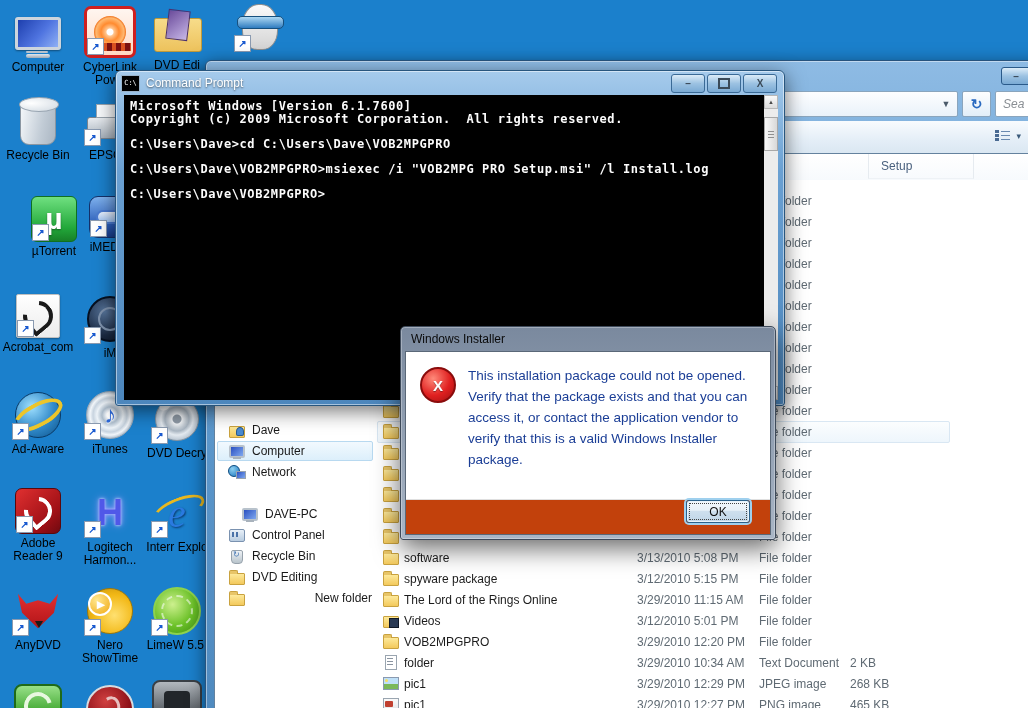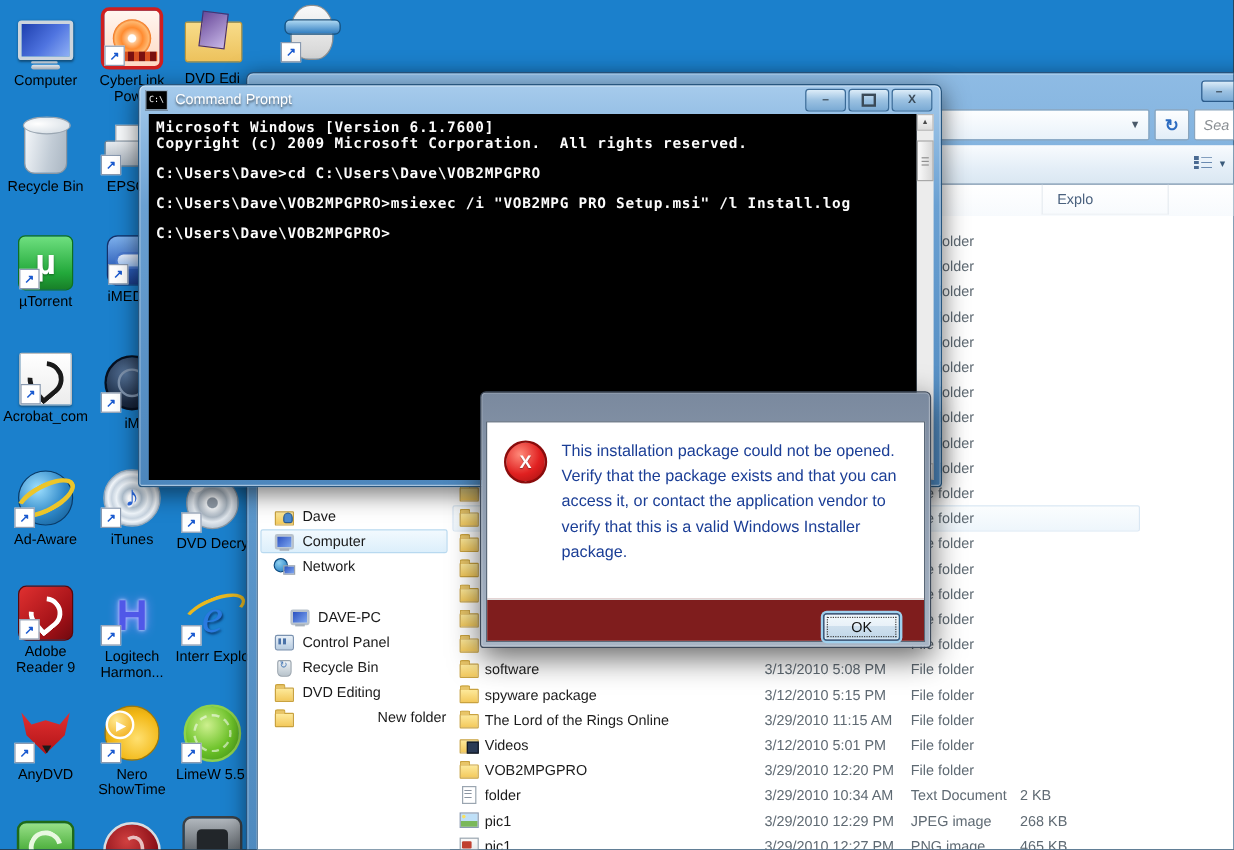--- a/index.html
+++ b/index.html
@@ -221,22 +221,22 @@
       box-shadow:0 8px 26px rgba(0,0,0,.6), inset 0 0 0 1px rgba(255,255,255,.3);}
   .dlg-title{position:absolute;left:0;top:0;right:0;height:24px;display:flex;align-items:center;padding:0 10px;
       font-size:12px;color:#0a0a0a;}
   .dlg-inner{position:absolute;left:4px;right:4px;top:24px;bottom:4px;background:#fff;border:1px solid #5a6878;}
   .dlg-content{display:flex;padding:13px 12px 0 14px;}
   .err{width:32px;height:32px;border-radius:50%;flex:none;margin-top:2px;
       background:radial-gradient(circle at 35% 30%,#ff8a7a,#e02020 55%,#a01010);border:2px solid #8a0c0c;
       display:flex;align-items:center;justify-content:center;}
   .err::before{content:"X";color:#fff;font-weight:bold;font-size:15px;text-shadow:0 1px 1px rgba(0,0,0,.4);}
   .dlg-msg{margin-left:12px;width:282px;color:#1b3e96;font-size:13.5px;line-height:21px;}
-  .dlg-footer{position:absolute;left:0;right:0;bottom:0;height:34px;background:#7f1d1d;border-top:1px solid #dfdfdf;
-      display:flex;align-items:flex-end;justify-content:flex-end;padding-right:20px;}
+  .dlg-footer{position:absolute;left:0;right:0;bottom:0;height:34px;background:#c2410c;border-top:1px solid #dfdfdf;
+      display:flex;align-items:flex-start;justify-content:flex-end;padding-right:20px;}
   .ok-btn{width:64px;height:23px;font-family:"Liberation Sans",sans-serif;font-size:12px;color:#111;
       background:linear-gradient(#f2f8fc,#e8f1f8 45%,#cfe0ee 46%,#c0d6e8);border:1px solid #2c628b;border-radius:3px;
       box-shadow:0 0 0 2px #9fd0ee, inset 0 0 0 1px #e8f4fb;outline:1px dotted #444;outline-offset:-4px;cursor:pointer;}
 </style>
 </head>
 <body>
 
 <div class="stage">
 
   <div id="desktop-icons">
@@ -263,21 +263,21 @@
       <div class="dico" style="left: 0px; top: 96px;">
         <div class="big recycle-bin"></div>
         <div class="dlabel">Recycle Bin</div>
       </div>
       <div class="dico" style="left: 72px; top: 96px;">
         <div class="big epson">
           <span class="sc"></span>
         </div>
         <div class="dlabel">EPSON</div>
       </div>
-      <div class="dico" style="left: 0px; top: 196px;">
+      <div class="dico" style="left: 16px; top: 196px;">
         <div class="big utorrent">
           <span class="sc"></span>
         </div>
         <div class="dlabel">µTorrent</div>
       </div>
       <div class="dico" style="left: 72px; top: 196px;">
         <div class="big imedia">
           <span class="sc"></span>
         </div>
         <div class="dlabel">iMEDIA</div>
@@ -379,21 +379,21 @@
       </div>
     </div>
     <div class="ex-toolbar">
       <div class="views-group">
         <span class="views-ic"></span>
         <span class="views-caret"></span>
       </div>
     </div>
     <div class="ex-content">
       <div class="ex-header">
-        <div class="h-size">Explo</div>
+        <div class="h-size">Setup</div>
       </div>
       <div class="nav-pane" id="nav-pane">
           <div class="nitem" style="top: 240px; padding-left: 10px;">
             <span class="ni user-folder"></span>
             <span>Dave</span>
           </div>
           <div class="nitem sel" style="top: 261px; padding-left: 10px;">
             <span class="ni computer"></span>
             <span>Computer</span>
           </div>
@@ -624,20 +624,23 @@
 C:\Users\Dave\VOB2MPGPRO&gt;</pre>
     </div>
     <div class="cmd-scroll">
       <span class="sb-btn sb-up"></span>
       <span class="sb-thumb"></span>
       <span class="sb-btn sb-down"></span>
     </div>
   </div>
 
   <div class="dlg">
+    <div class="dlg-title">
+      <span>Windows Installer</span>
+    </div>
     <div class="dlg-inner">
       <div class="dlg-content">
         <div class="err"></div>
         <div class="dlg-msg">This installation package could not be opened.  Verify that the package exists and that you can access it, or contact the application vendor to verify that this is a valid Windows Installer package.</div>
       </div>
       <div class="dlg-footer">
         <button class="ok-btn">OK</button>
       </div>
     </div>
   </div>

